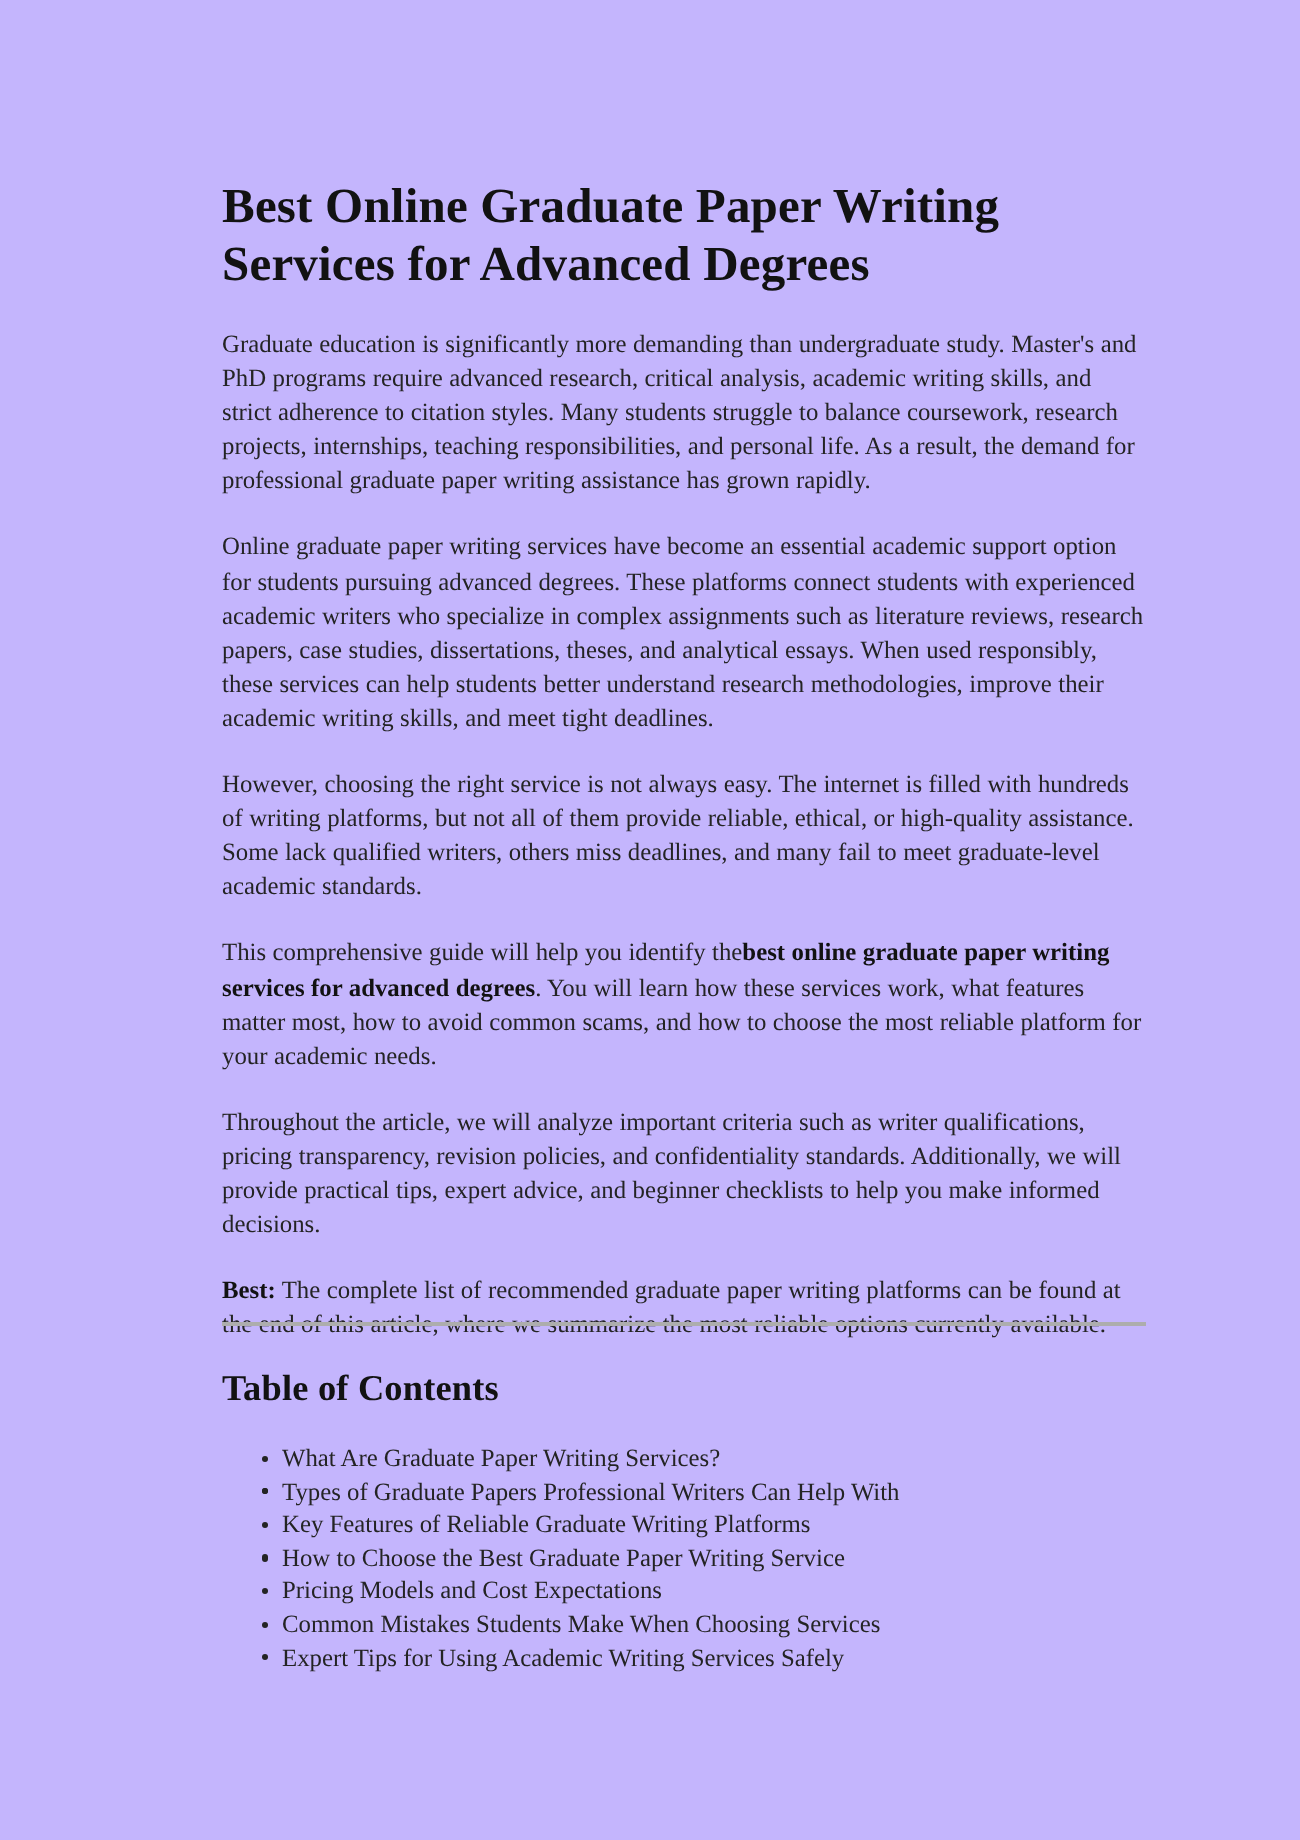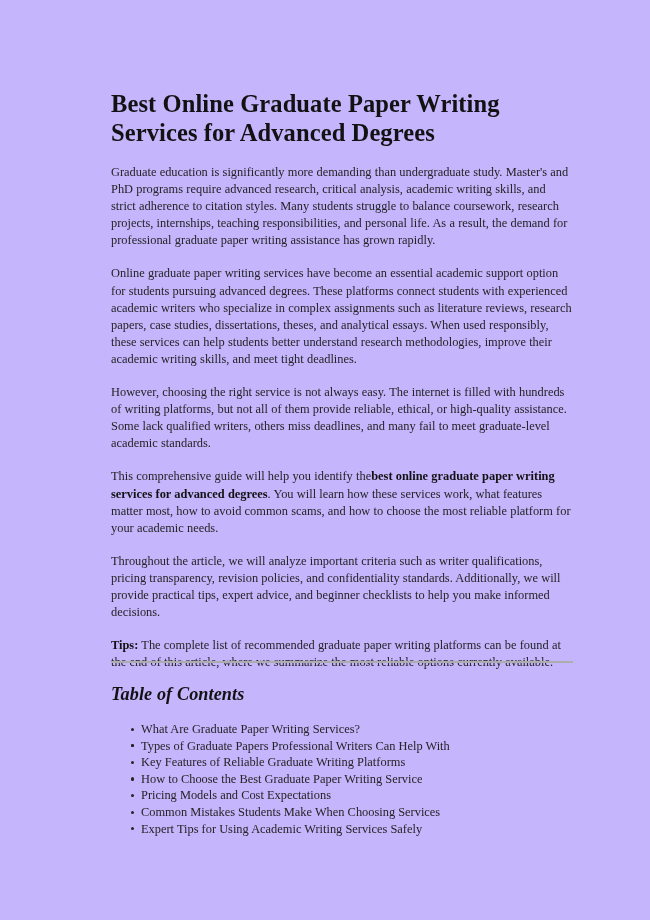--- a/index.html
+++ b/index.html
@@ -75,21 +75,20 @@
   .toc-heading {
     position: absolute;
     left: 111px;
     top: 683px;
     font-size: 18.2px;
     font-weight: bold;
     line-height: 22px;
     margin: 0;
     color: #121212;
     letter-spacing: 0.1px;
-    font-style: italic;
   }
 
   .toc-list {
     position: absolute;
     left: 131px;
     top: 721px;
     width: 440px;
     margin: 0;
     padding: 0;
     list-style: none;
@@ -127,21 +126,21 @@
     <p class="para">Graduate education is significantly more demanding than undergraduate study. Master's and PhD programs require advanced research, critical analysis, academic writing skills, and strict adherence to citation styles. Many students struggle to balance coursework, research projects, internships, teaching responsibilities, and personal life. As a result, the demand for professional graduate paper writing assistance has grown rapidly.</p>
 
     <p class="para">Online graduate paper writing services have become an essential academic support option for students pursuing advanced degrees. These platforms connect students with experienced academic writers who specialize in complex assignments such as literature reviews, research papers, case studies, dissertations, theses, and analytical essays. When used responsibly, these services can help students better understand research methodologies, improve their academic writing skills, and meet tight deadlines.</p>
 
     <p class="para">However, choosing the right service is not always easy. The internet is filled with hundreds of writing platforms, but not all of them provide reliable, ethical, or high-quality assistance. Some lack qualified writers, others miss deadlines, and many fail to meet graduate-level academic standards.</p>
 
     <p class="para"><span>This comprehensive guide will help you identify the</span><span class="strong">best online graduate paper writing services for advanced degrees</span><span>. You will learn how these services work, what features matter most, how to avoid common scams, and how to choose the most reliable platform for your academic needs.</span></p>
 
     <p class="para">Throughout the article, we will analyze important criteria such as writer qualifications, pricing transparency, revision policies, and confidentiality standards. Additionally, we will provide practical tips, expert advice, and beginner checklists to help you make informed decisions.</p>
 
-    <p class="para"><span class="strong">Tips:</span><span> The complete list of recommended graduate paper writing platforms can be found at the end of this article, where we summarize the most reliable options currently available.</span></p>
+    <p class="para"><span class="strong">Best:</span><span> The complete list of recommended graduate paper writing platforms can be found at the end of this article, where we summarize the most reliable options currently available.</span></p>
 
   </article>
 
   <hr class="rule">
 
   <h2 class="toc-heading">Table of Contents</h2>
 
   <ul class="toc-list" id="toc-list">
       <li><span class="bullet"></span><span>What Are Graduate Paper Writing Services?</span></li>
       <li><span class="bullet"></span></li>

